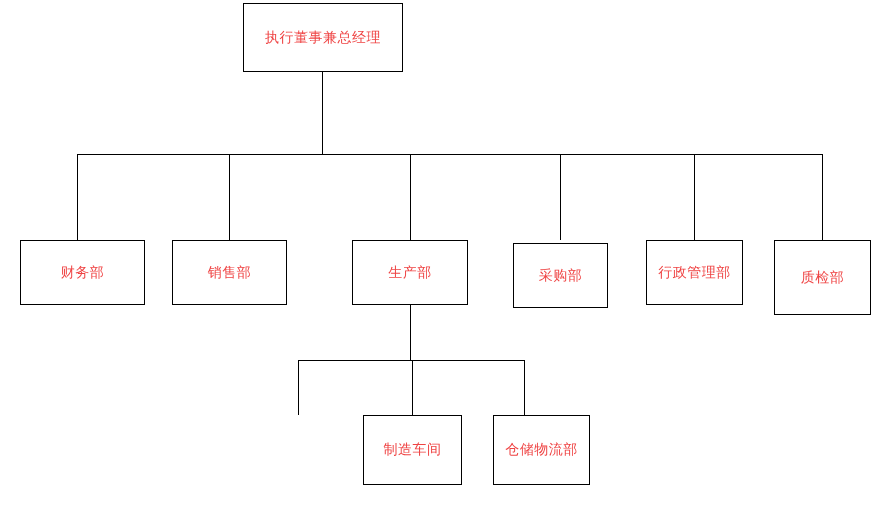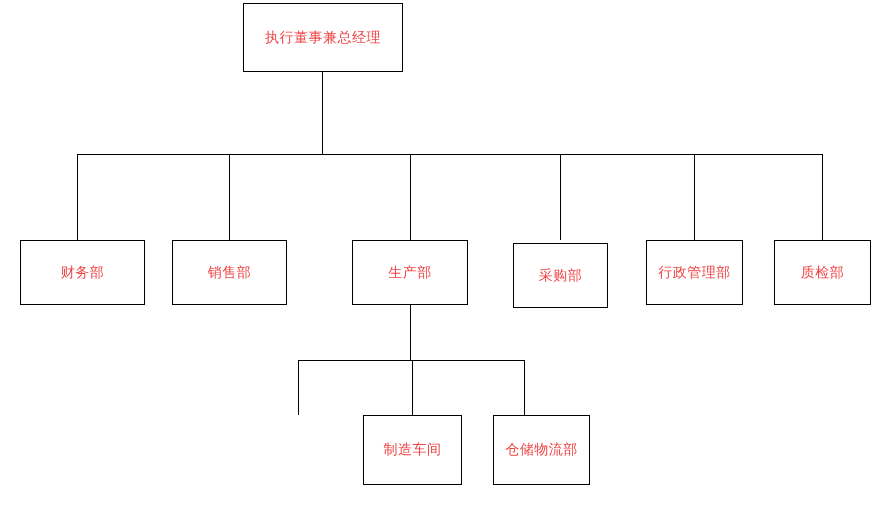--- a/index.html
+++ b/index.html
@@ -55,21 +55,21 @@
   <div class="vline" style="left:410px; top:154px; height:86px;"></div>
   <div class="vline" style="left:560px; top:154px; height:86px;"></div>
   <div class="vline" style="left:694px; top:154px; height:86px;"></div>
   <div class="vline" style="left:822px; top:154px; height:86px;"></div>
 
   <div class="box" style="left:20px; top:240px; width:125px; height:65px;">财务部</div>
   <div class="box" style="left:172px; top:240px; width:115px; height:65px;">销售部</div>
   <div class="box" style="left:352px; top:240px; width:116px; height:65px;">生产部</div>
   <div class="box" style="left:513px; top:243px; width:95px; height:65px;">采购部</div>
   <div class="box" style="left:646px; top:240px; width:97px; height:65px;">行政管理部</div>
-  <div class="box" style="left:774px; top:240px; width:97px; height:65px;">质检部</div>
+  <div class="box" style="left:774px; top:240px; width:97px; height:75px;">质检部</div>
 
   <div class="vline" style="left:410px; top:305px; height:55px;"></div>
   <div class="hline" style="left:298px; top:360px; width:227px;"></div>
 
   <div class="vline" style="left:298px; top:360px; height:55px;"></div>
   <div class="vline" style="left:412px; top:360px; height:55px;"></div>
   <div class="vline" style="left:524px; top:360px; height:55px;"></div>
 
   <div class="box" style="left:363px; top:415px; width:99px; height:70px;">制造车间</div>
   <div class="box" style="left:476px; top:415px; width:97px; height:70px;margin-left:17px;">仓储物流部</div>

